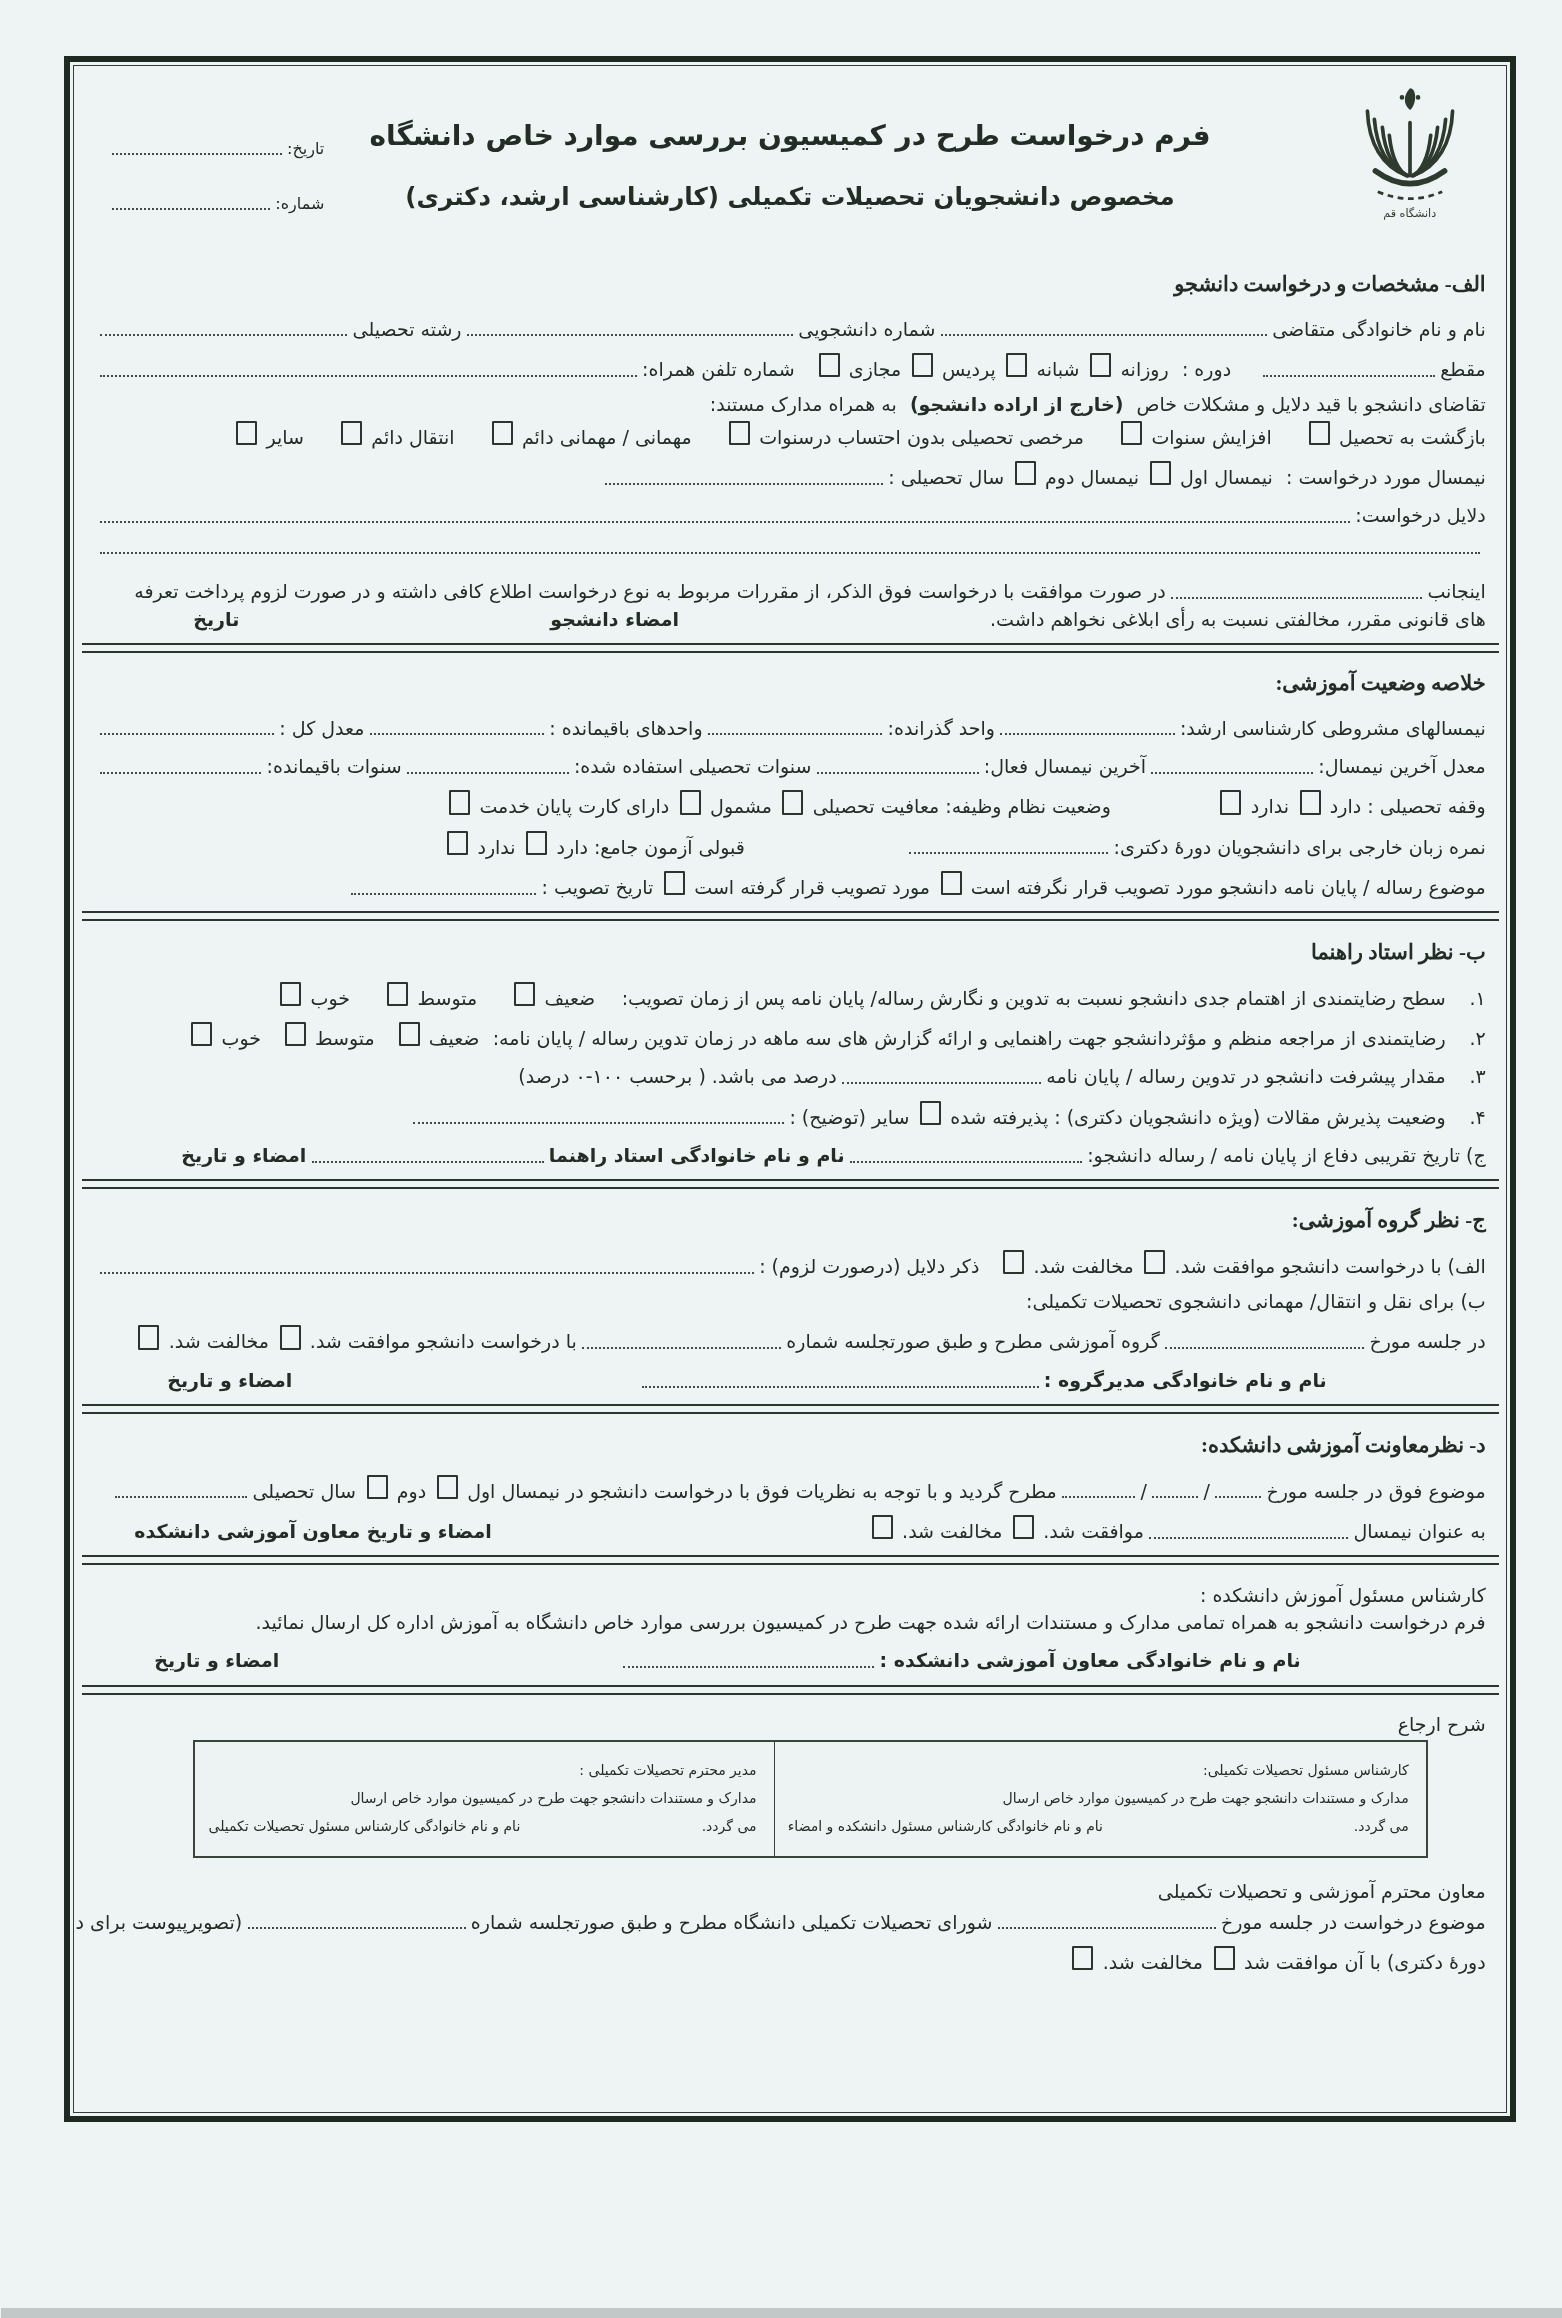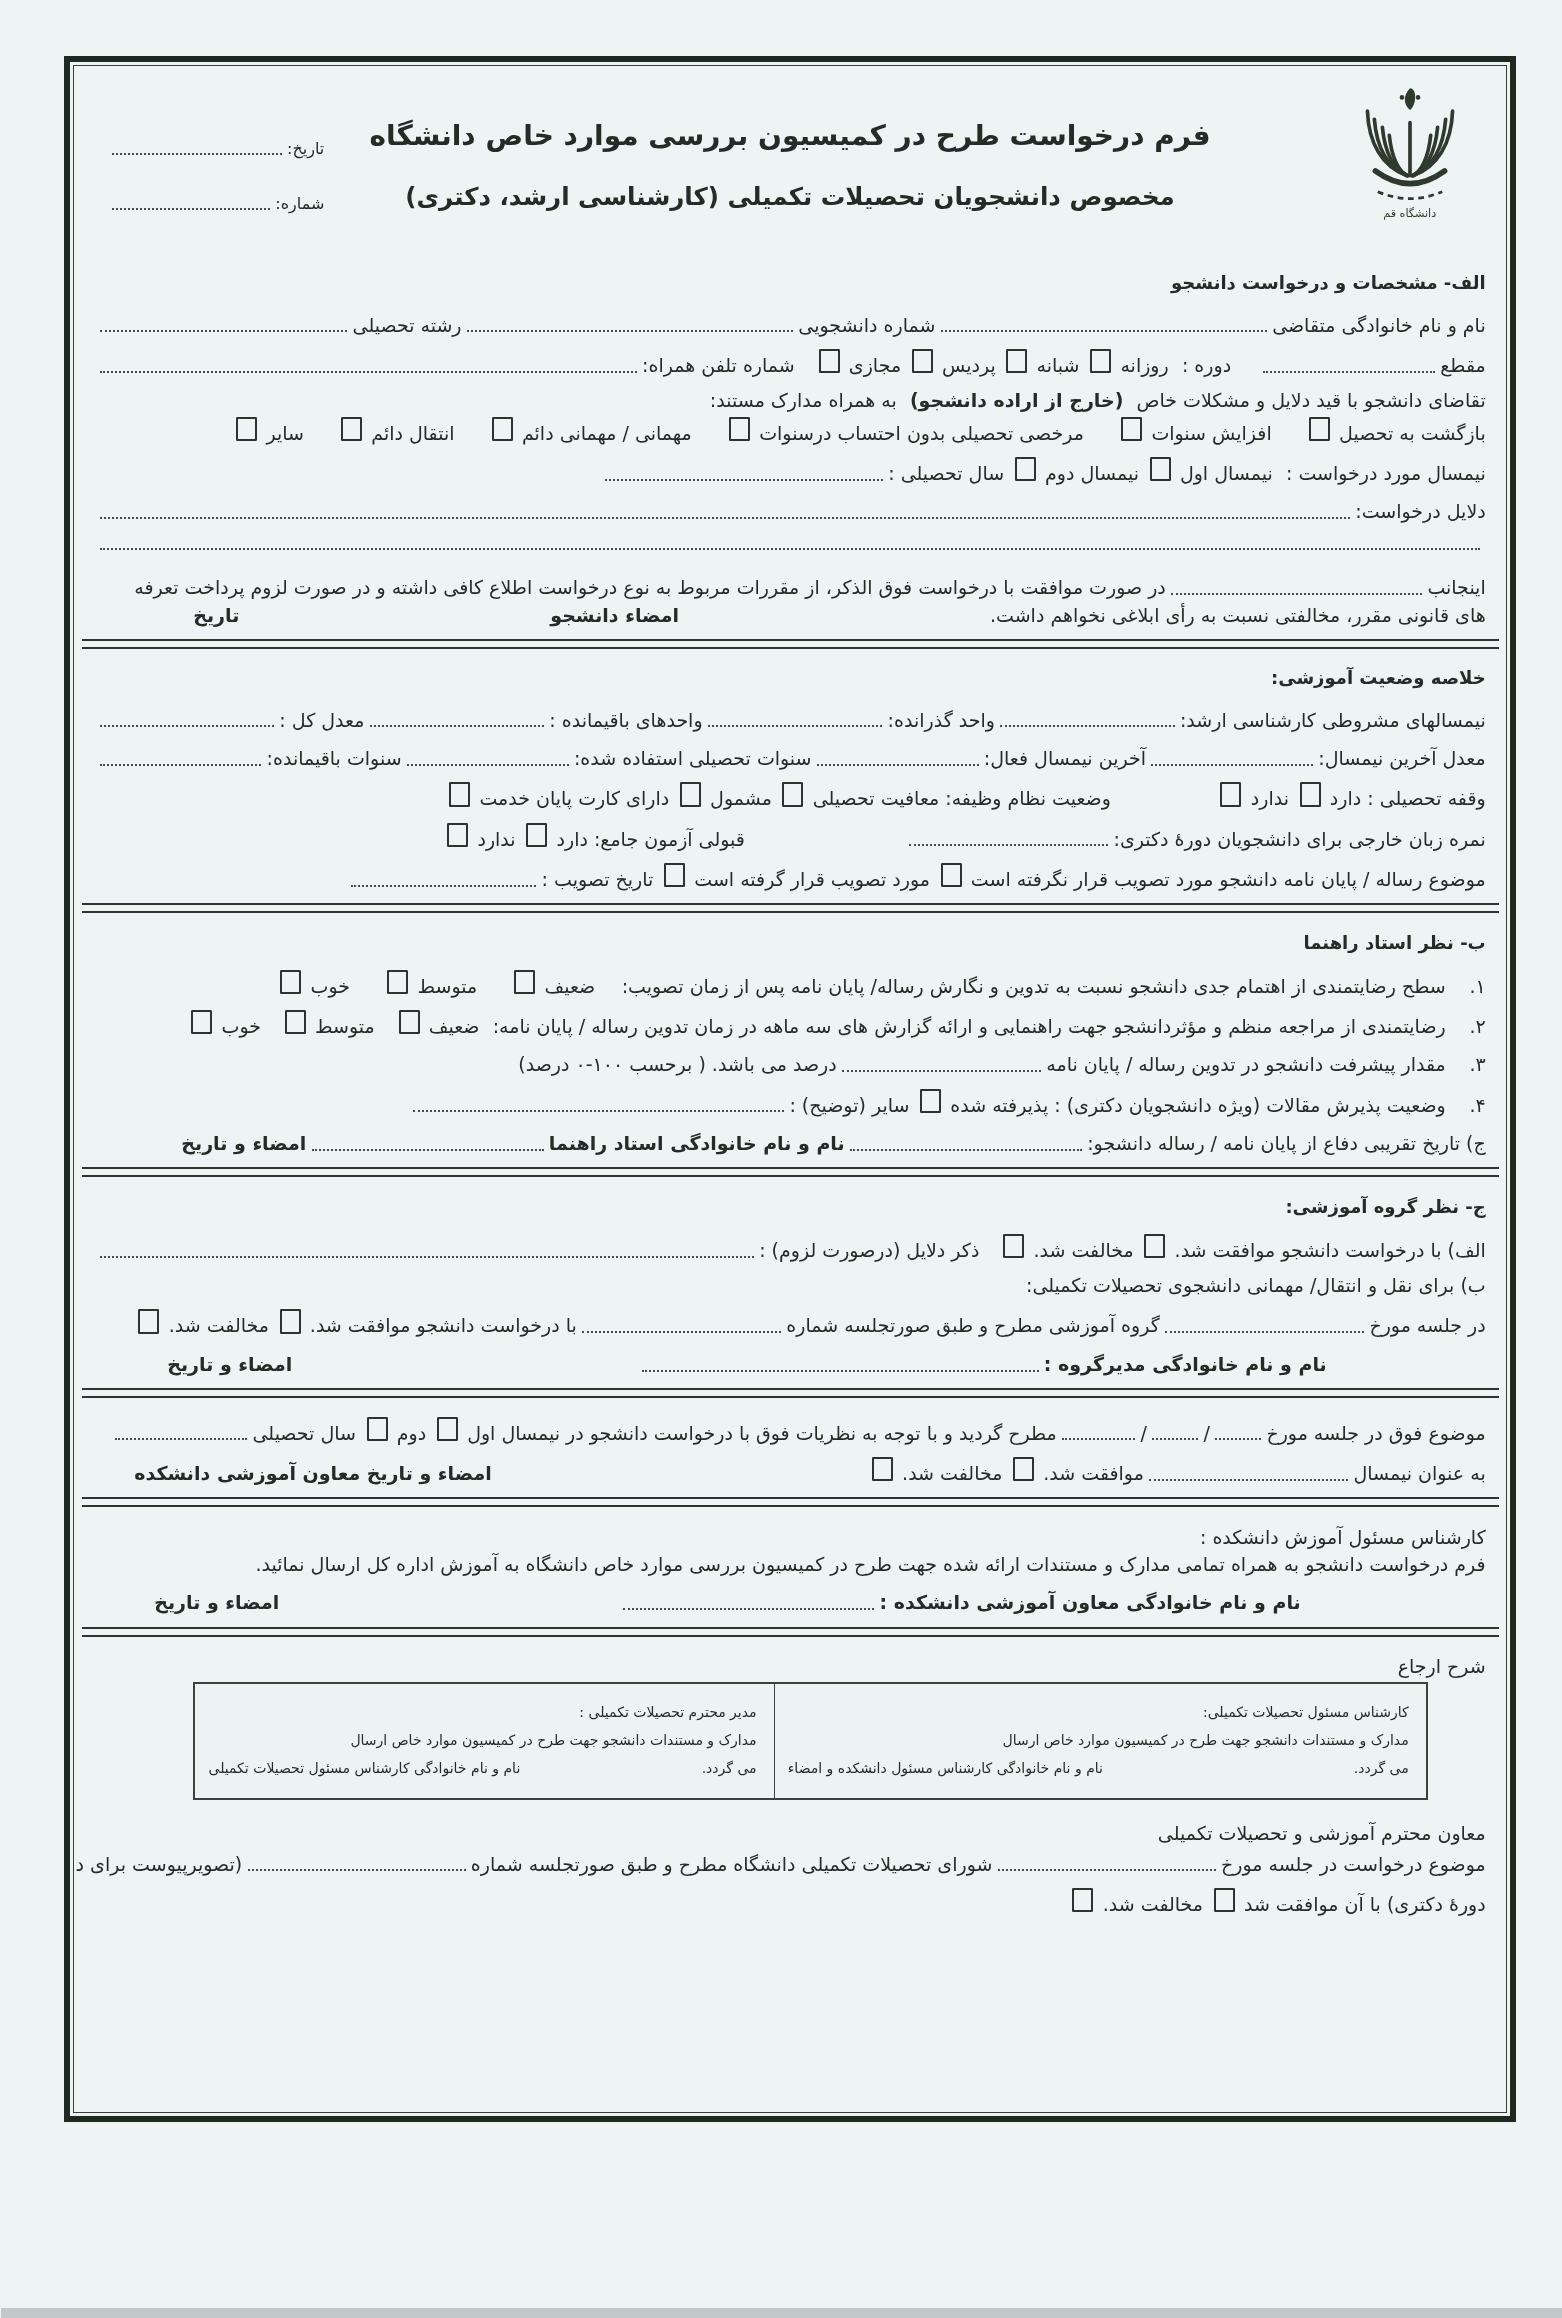--- a/index.html
+++ b/index.html
@@ -41,21 +41,21 @@
   .w200{width:132px}.w260{width:172px}.w280{width:185px}.w300{width:199px}
   .w330{width:218px}.w350{width:232px}.w380{width:251px}.w420{width:278px}
   .w560{width:371px}.w600{width:397px}
   .cb{
     width:17px;height:20.5px;flex:none;display:inline-block;
     border:2px solid #2b352e;border-radius:1.3px;background:transparent;
     margin:0 9.3px 2.6px 10.6px;align-self:flex-end;
   }
   .g20{margin-right:13.2px;}.g40{margin-right:26.5px;}
   .spacer150{width:99px;flex:none;}.spacer240{width:159px;flex:none;}
-  .sec-h{font-size:18px;font-weight:bold;margin:2.6px 0 17px 0;}
+  .sec-h{font-size:21px;font-weight:bold;margin:2.6px 0 17px 0;font-family:Liberation Serif, serif;}
   .sep{height:6px;border-top:2.6px solid #2b362d;border-bottom:2px solid #2b362d;margin:6.6px -13.2px 18.5px -12px;}
   .mb8{margin-bottom:5.3px;}
   .mb30{margin-bottom:20px;}
   .mt14{margin-top:9.3px;}
   .opt{display:flex;align-items:flex-end;margin-left:26.5px;}
   .between{justify-content:space-between;}
   .grp{display:flex;direction:rtl;align-items:flex-end;}
   
   .ref-table{
     display:flex;direction:rtl;border:2px solid #39443b;
@@ -344,20 +344,21 @@
       <div class="row between" style="padding:0 159px 0 73px;">
         <span class="grp">
           <span class="lbl b">نام و نام خانوادگی مدیرگروه :</span>
           <span class="dots w600"></span>
         </span>
         <span class="lbl b">امضاء و تاریخ</span>
       </div>
 
       <div class="sep"></div>
 
+      <div class="sec-h">د- نظرمعاونت آموزشی دانشکده:</div>
 
       <div class="row">
         <span class="lbl">موضوع فوق در جلسه مورخ</span>
         <span class="dots w70"></span>
         <span class="lbl">/</span>
         <span class="dots w70"></span>
         <span class="lbl">/</span>
         <span class="dots w110"></span>
         <span class="lbl">مطرح گردید و با توجه به نظریات فوق با درخواست دانشجو در نیمسال  اول</span>
         <span class="cb"></span>

